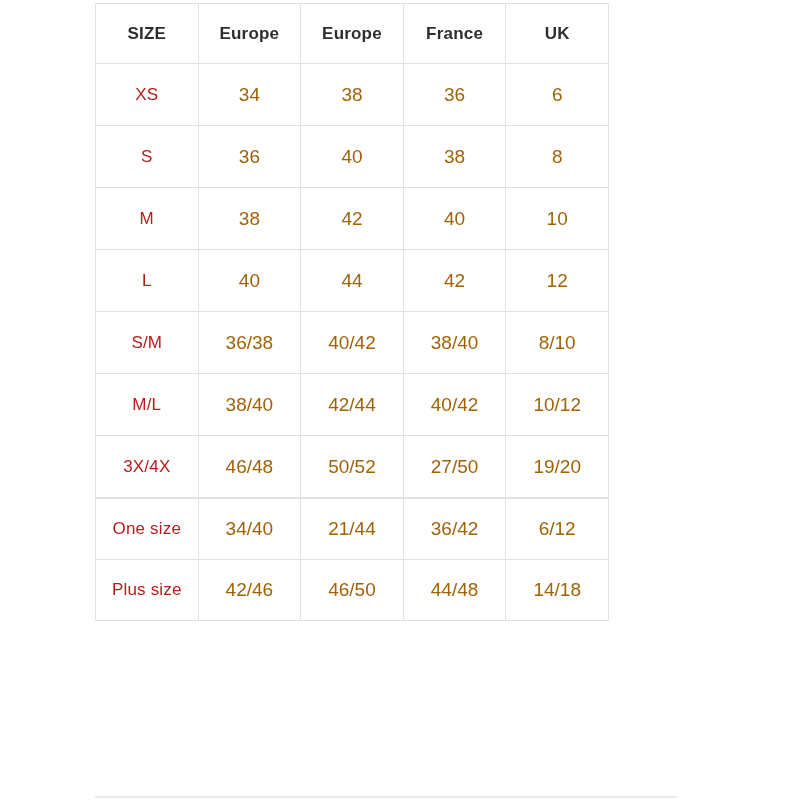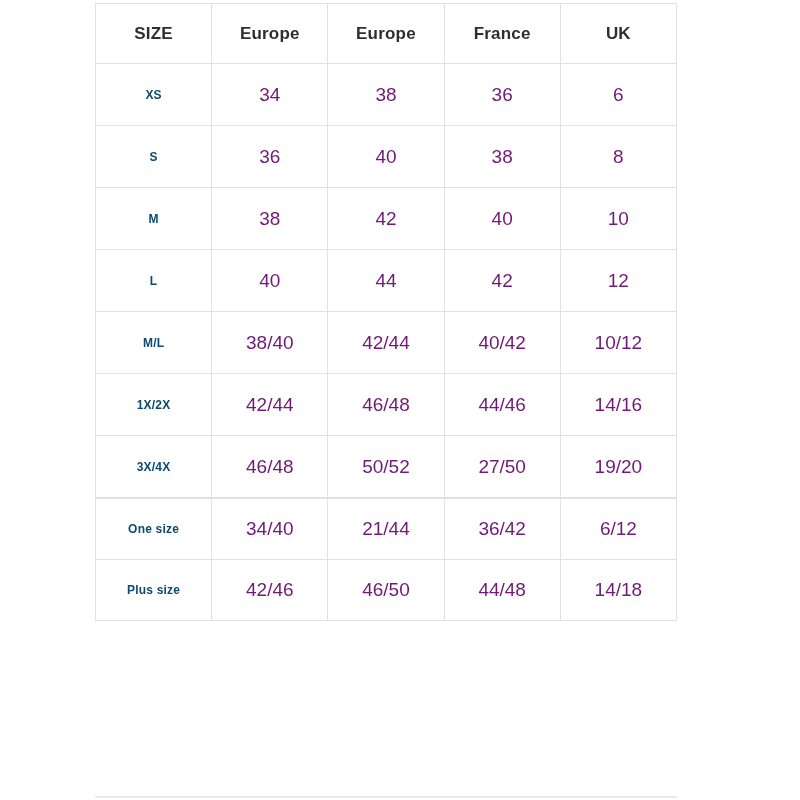--- a/index.html
+++ b/index.html
@@ -19,21 +19,21 @@
   }
   .tables-wrap {
     position: absolute;
     left: 95px;
     top: 3px;
     width: 582px;
   }
   table.size-table {
     border-collapse: collapse;
     table-layout: fixed;
-    width: 582px;
+    width: 514px;
     background: #ffffff;
   }
   table.size-table col { width: 20%; }
   table.size-table th,
   table.size-table td {
     border: 1px solid #e1e1e1;
     text-align: center;
     vertical-align: middle;
     background: #ffffff;
     padding: 0;
@@ -42,26 +42,26 @@
     height: 59px;
     font-size: 17px;
     font-weight: bold;
     color: #2e2e2e;
     letter-spacing: 0.2px;
   }
   table.size-table td {
     height: 61px;
     font-size: 19px;
     font-weight: normal;
-    color: #701a75;
+    color: #a16207;
   }
   table.size-table td.size-cell {
-    font-size: 12px;
-    font-weight: bold;
-    color: #0c4a6e;
+    font-size: 17px;
+    font-weight: normal;
+    color: #b91c1c;
     letter-spacing: 0.2px;
   }
   table.table-special {
   }
   table.table-special td { height: 60px; }
   .cutoff-line {
     position: absolute;
     left: 95px;
     top: 796px;
     width: 582px;
@@ -116,32 +116,32 @@
             <td>10</td>
           </tr>
           <tr>
             <td class="size-cell">L</td>
             <td>40</td>
             <td>44</td>
             <td>42</td>
             <td>12</td>
           </tr>
           <tr>
+            <td class="size-cell">S/M</td>
+            <td>36/38</td>
+            <td>40/42</td>
+            <td>38/40</td>
+            <td>8/10</td>
+          </tr>
+          <tr>
             <td class="size-cell">M/L</td>
             <td>38/40</td>
             <td>42/44</td>
             <td>40/42</td>
             <td>10/12</td>
-          </tr>
-          <tr>
-            <td class="size-cell">1X/2X</td>
-            <td>42/44</td>
-            <td>46/48</td>
-            <td>44/46</td>
-            <td>14/16</td>
           </tr>
           <tr>
             <td class="size-cell">3X/4X</td>
             <td>46/48</td>
             <td>50/52</td>
             <td>27/50</td>
             <td>19/20</td>
           </tr>
         </tbody>
     </table>

